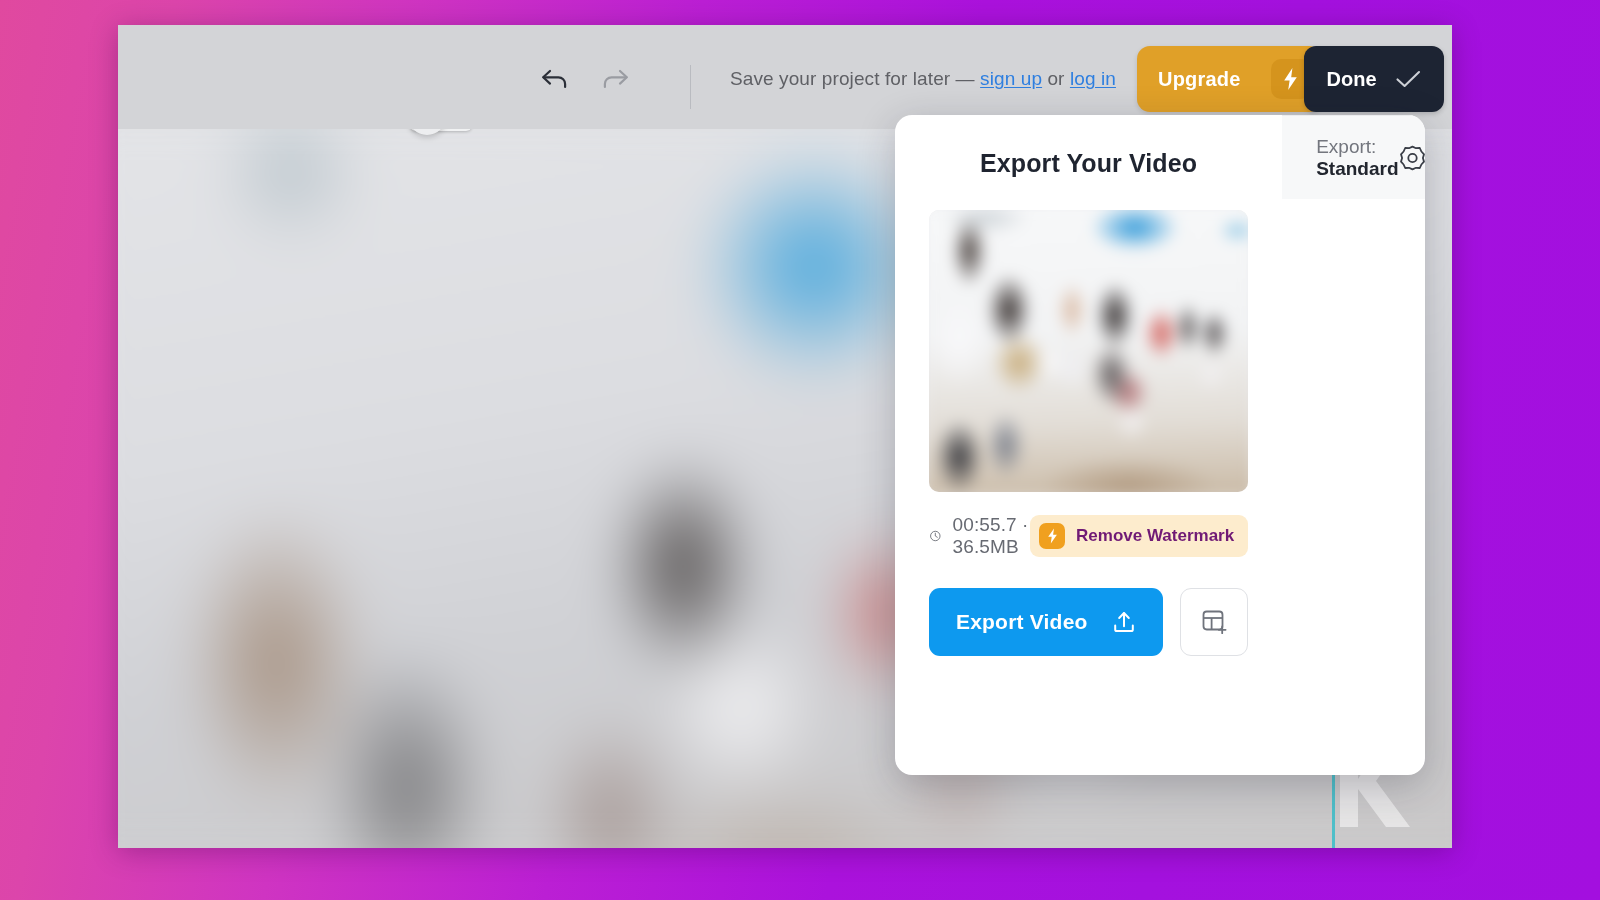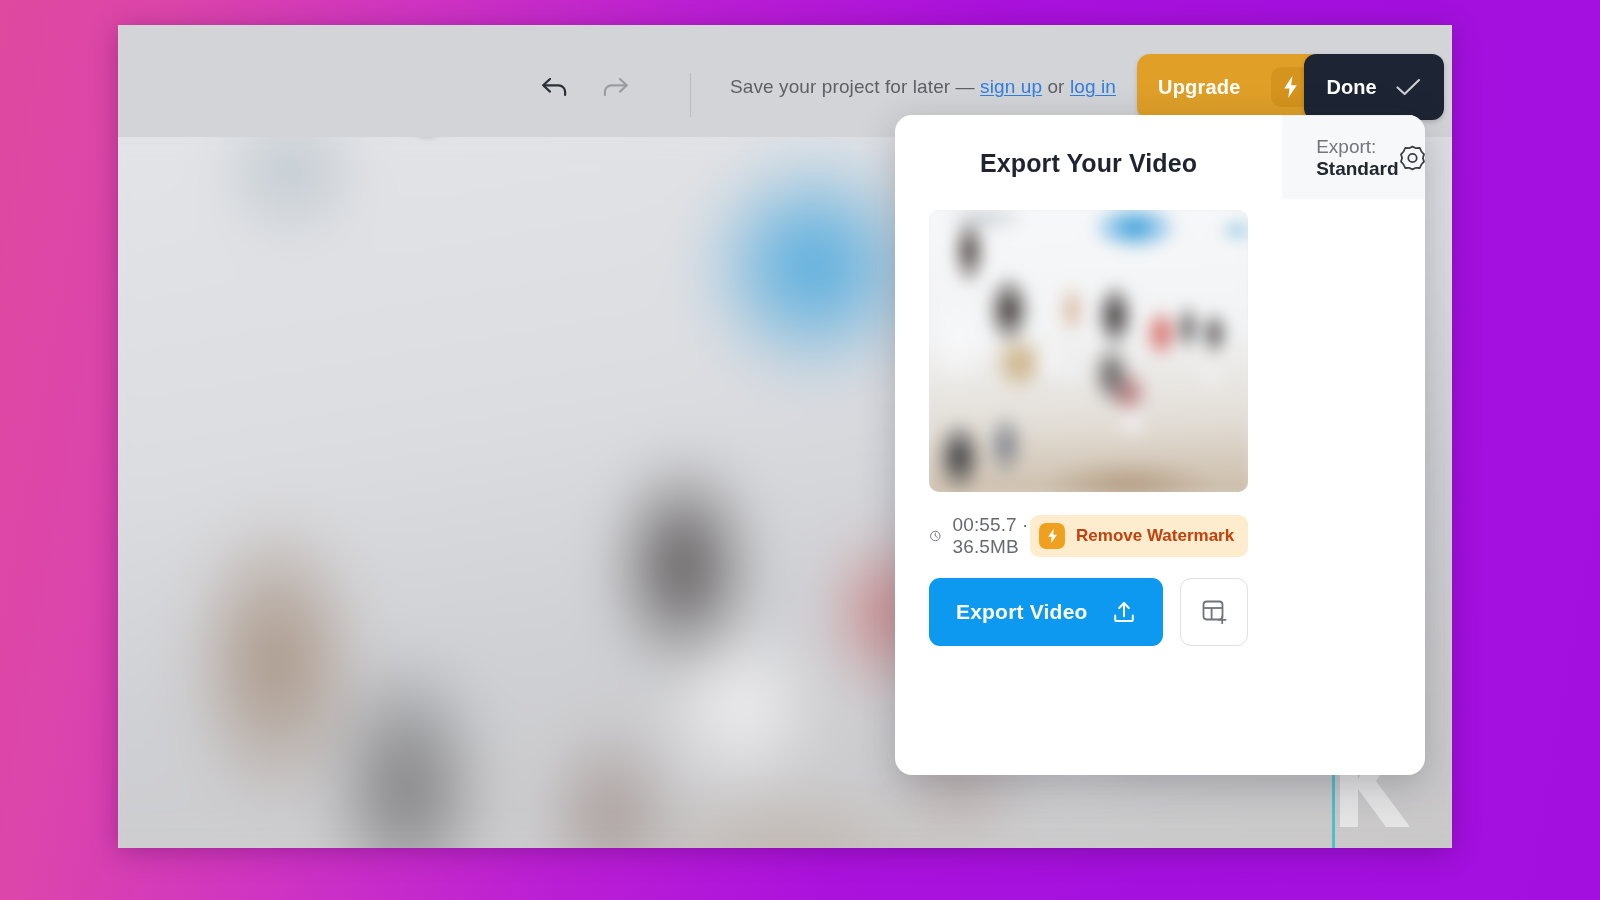--- a/index.html
+++ b/index.html
@@ -24,21 +24,21 @@
     position: absolute;
     left: 118px; top: 25px;
     width: 1334px; height: 823px;
     background: #d3d4d7;
     overflow: hidden;
     box-shadow: 0 4px 26px rgba(60, 0, 70, .33);
   }
 
   
   #toolbar {
-    position: absolute; left: 0; top: 12px;
+    position: absolute; left: 0; top: 4px;
     width: 100%; height: 100px;
     background: #d3d4d7;
     display: flex; align-items: center;
     z-index: 30;
   }
   #history-group {
     position: absolute; left: 420px; top: 50%;
     transform: translateY(-50%);
     display: flex; align-items: center; gap: 26px;
   }
@@ -204,23 +204,23 @@
     display: flex; align-items: center; gap: 11px;
     background: #fdeccd; border-radius: 9px;
     padding: 8px 14px 8px 9px; cursor: pointer;
   }
   #wm-bolt {
     width: 26px; height: 26px; border-radius: 7px;
     background: #f0a01f;
     display: flex; align-items: center; justify-content: center;
     flex-shrink: 0;
   }
-  #wm-label { font-size: 17px; font-weight: bold; color: #c2410c; white-space: nowrap; }
+  #wm-label { font-size: 17px; font-weight: bold; color: #701a75; white-space: nowrap; }
   #action-row {
-    margin-top: 20px; display: flex; align-items: center; gap: 17px;
+    margin-top: 30px; display: flex; align-items: center; gap: 17px;
   }
   #export-btn {
     flex: 1; height: 68px;
     background: #0d99ef; border-radius: 11px;
     display: flex; align-items: center; justify-content: space-between;
     padding: 0 26px 0 27px; cursor: pointer;
   }
   #export-label { font-size: 21px; font-weight: bold; color: #fff; letter-spacing: .2px; }
   #template-btn {
     width: 68px; height: 68px;

